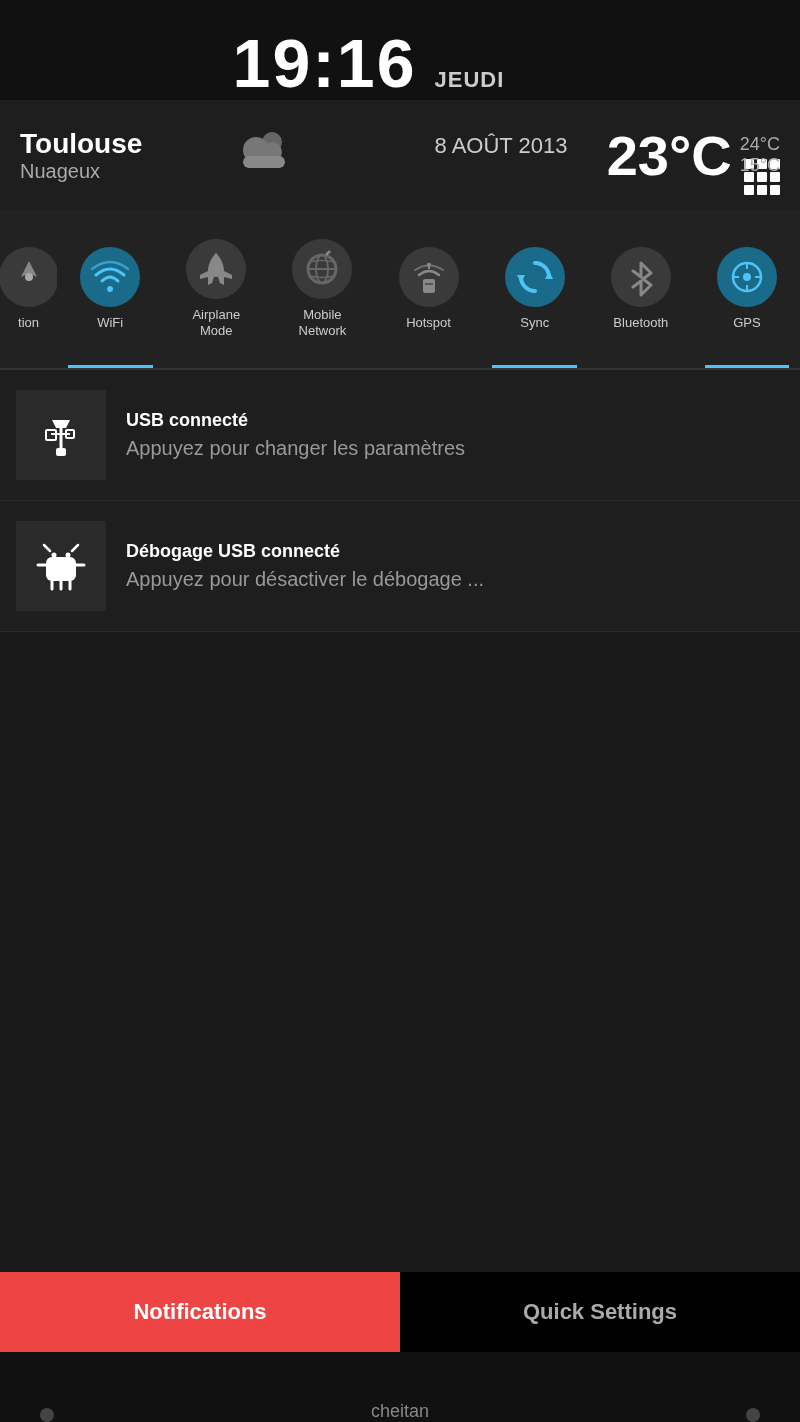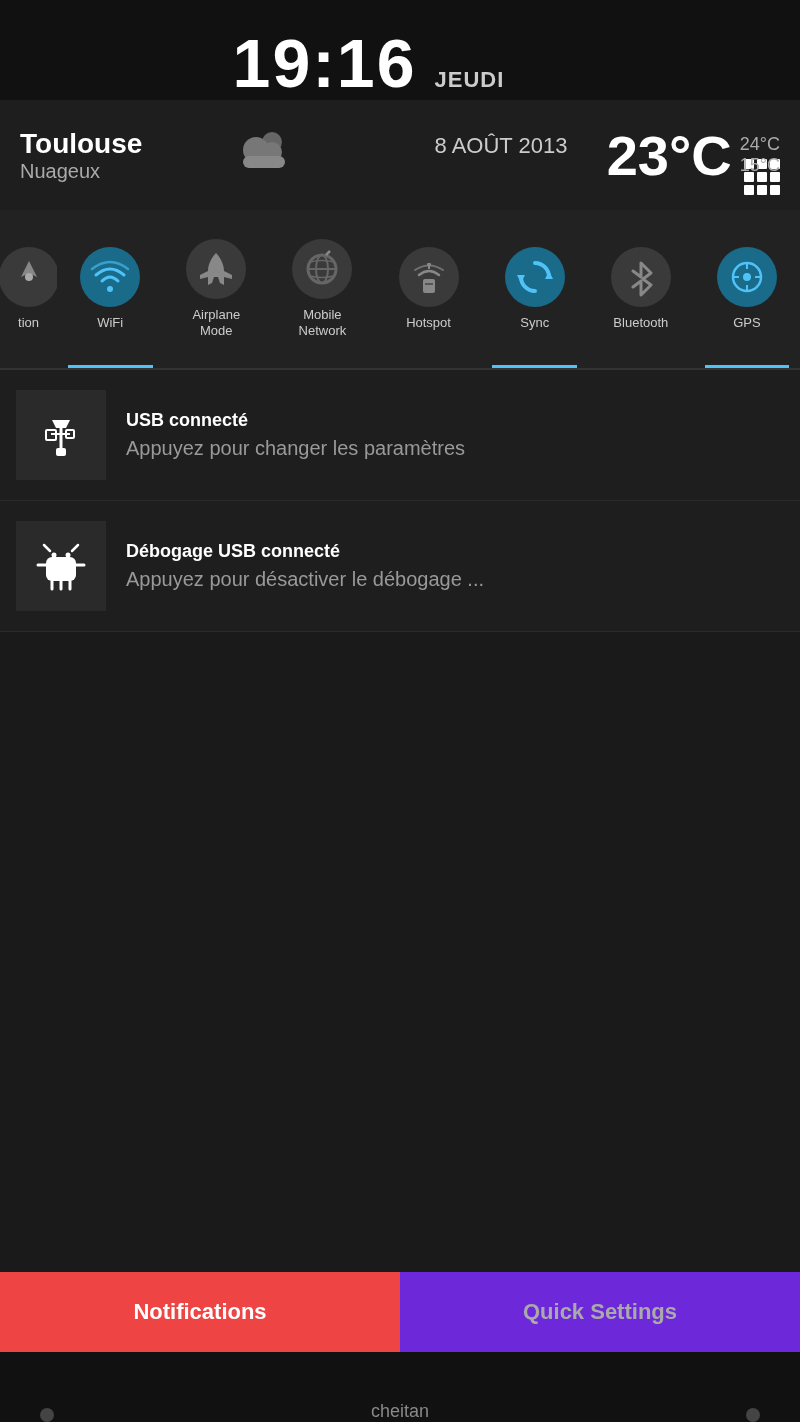--- a/index.html
+++ b/index.html
@@ -218,21 +218,21 @@
       justify-content: center;
       font-size: 22px;
       font-weight: bold;
       cursor: pointer;
     }
     .bottom-tab.active {
       background: #ef4444;
       color: #fff;
     }
     .bottom-tab.inactive {
-      background: #6d28d9;
+      background: #000000;
       color: #aaa;
     }
 
     
     .nav-bar {
       position: absolute;
       bottom: 0;
       left: 0;
       right: 0;
       height: 70px;

